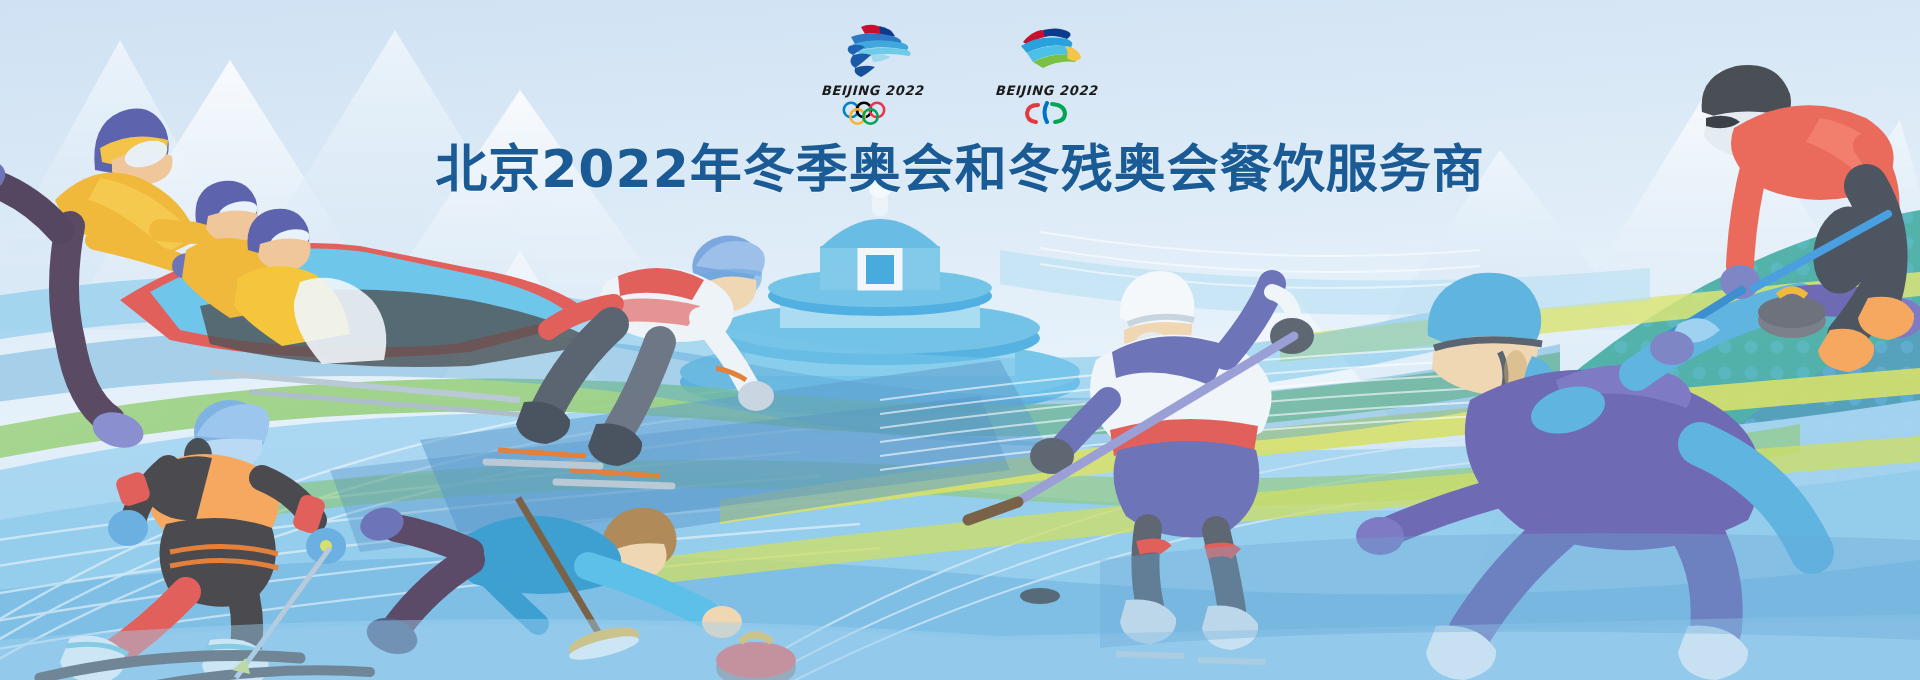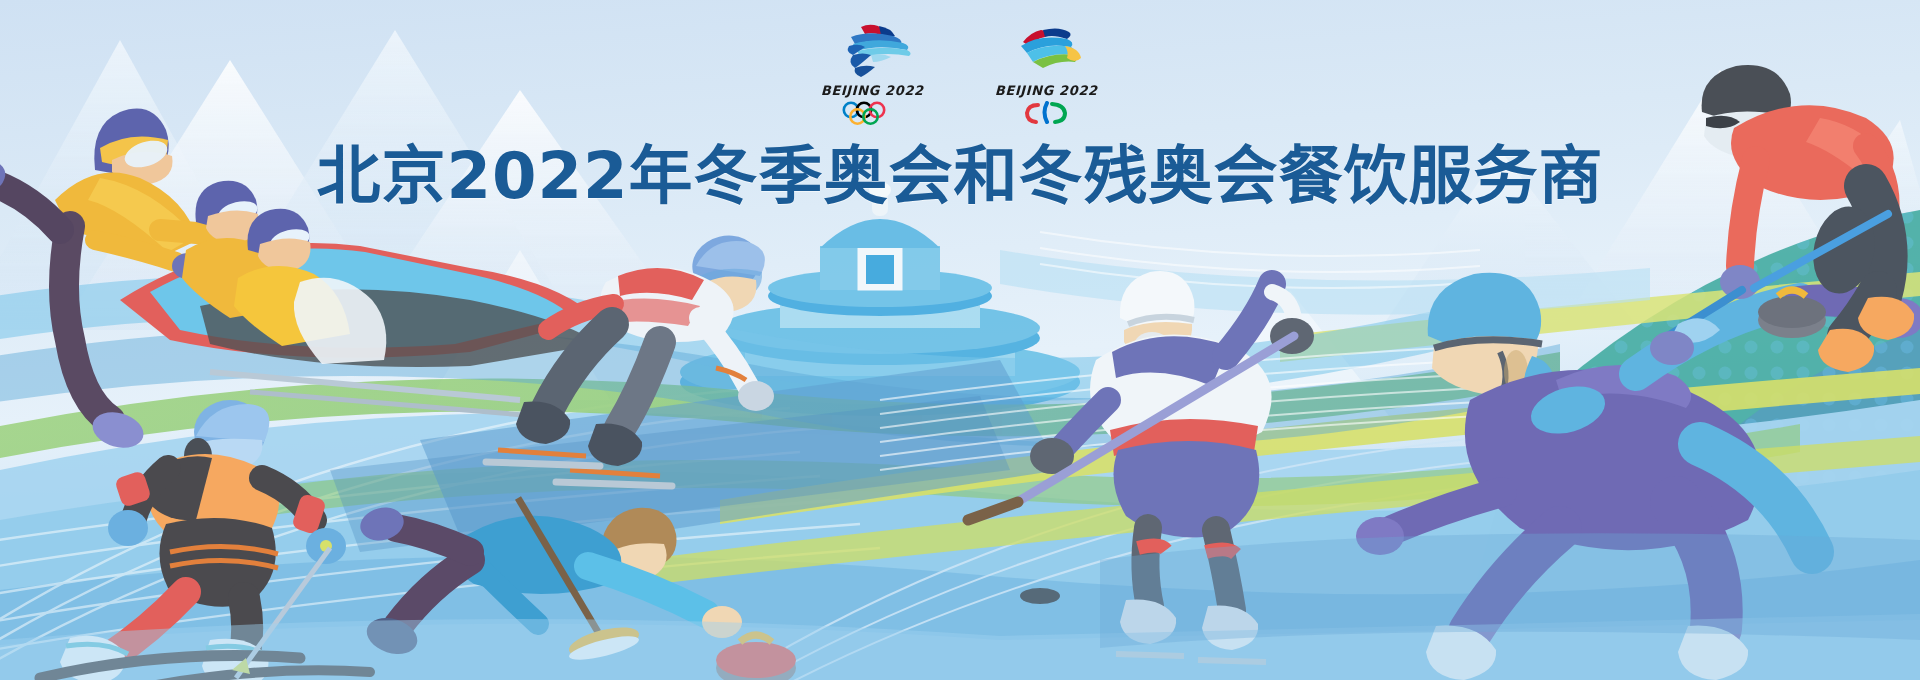--- a/index.html
+++ b/index.html
@@ -33,21 +33,21 @@
     color:#1b1b1b;margin-top:3px;
     transform:skewX(-4deg);
     white-space:nowrap;
   }
   .emblem-sym{margin-top:3px;height:24px;}
 
   #page-title{
     margin-top:16px;
     font-family:"DejaVu Sans","Liberation Sans",sans-serif;
     font-weight:700;
-    font-size:64px;
+    font-size:52px;
     letter-spacing:1px;
     color:#1a5b96;
     text-shadow:0 1px 0 rgba(255,255,255,.55);
     line-height:1.1;
   }
 
   
 </style>
 </head>
 <body>

